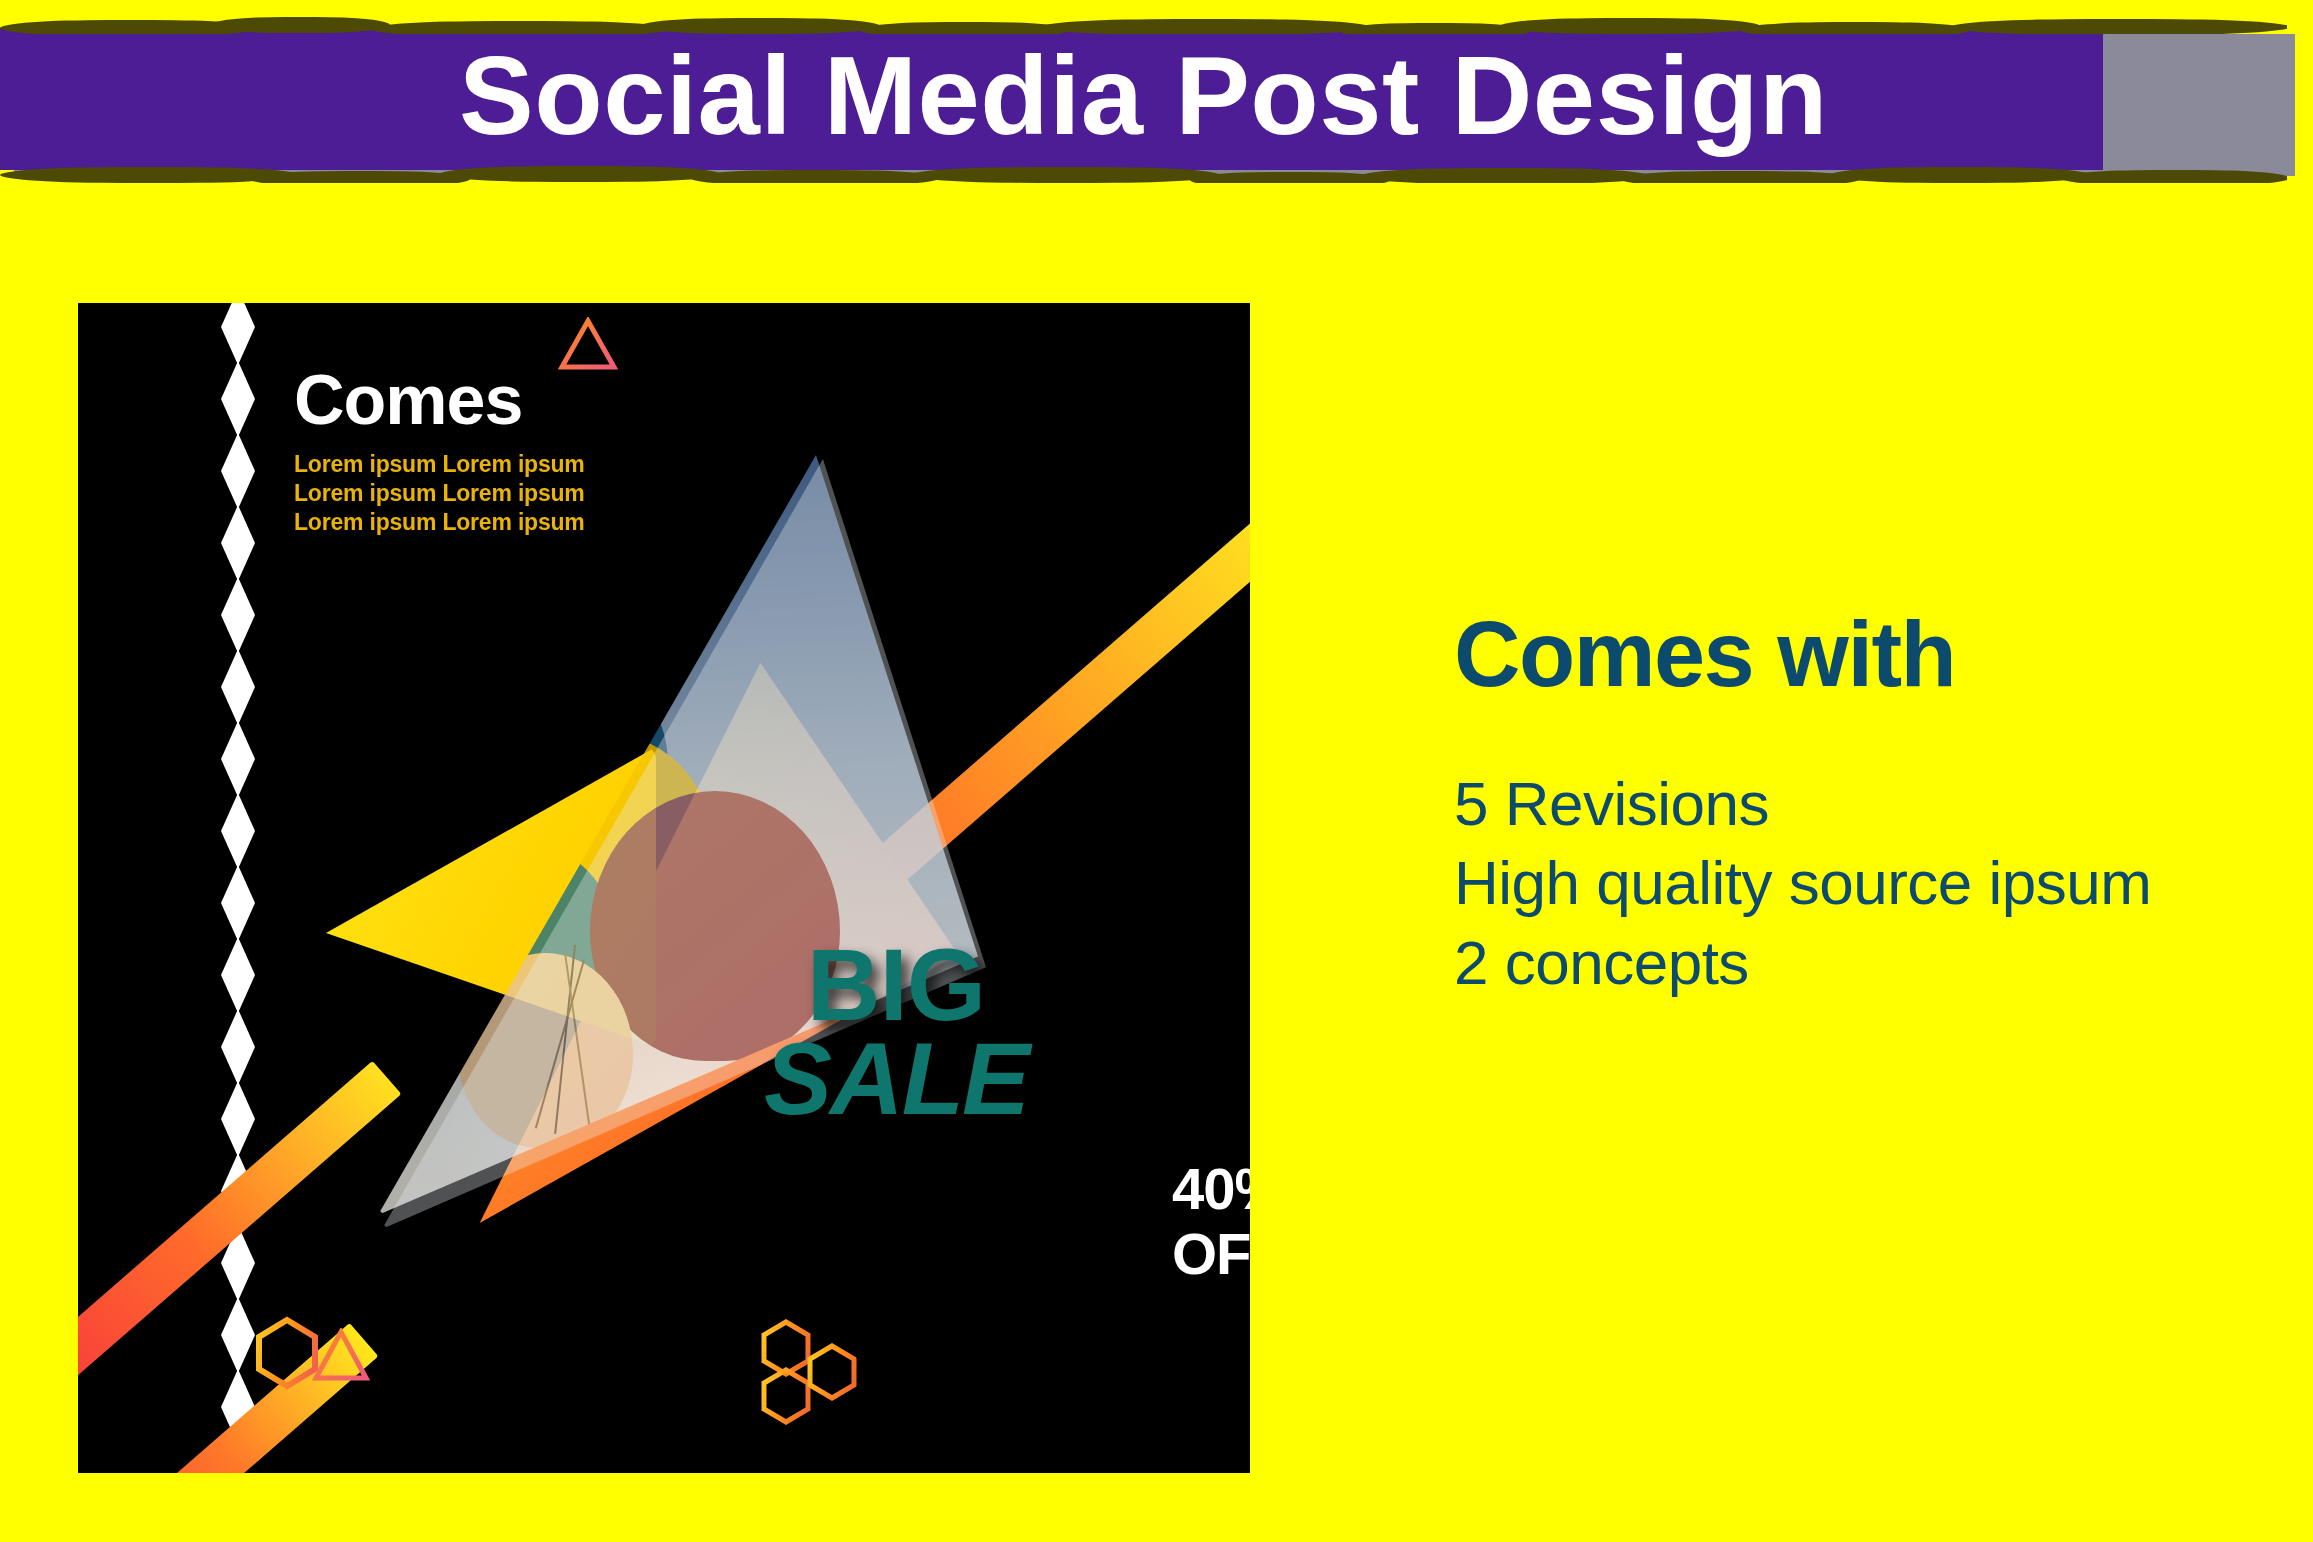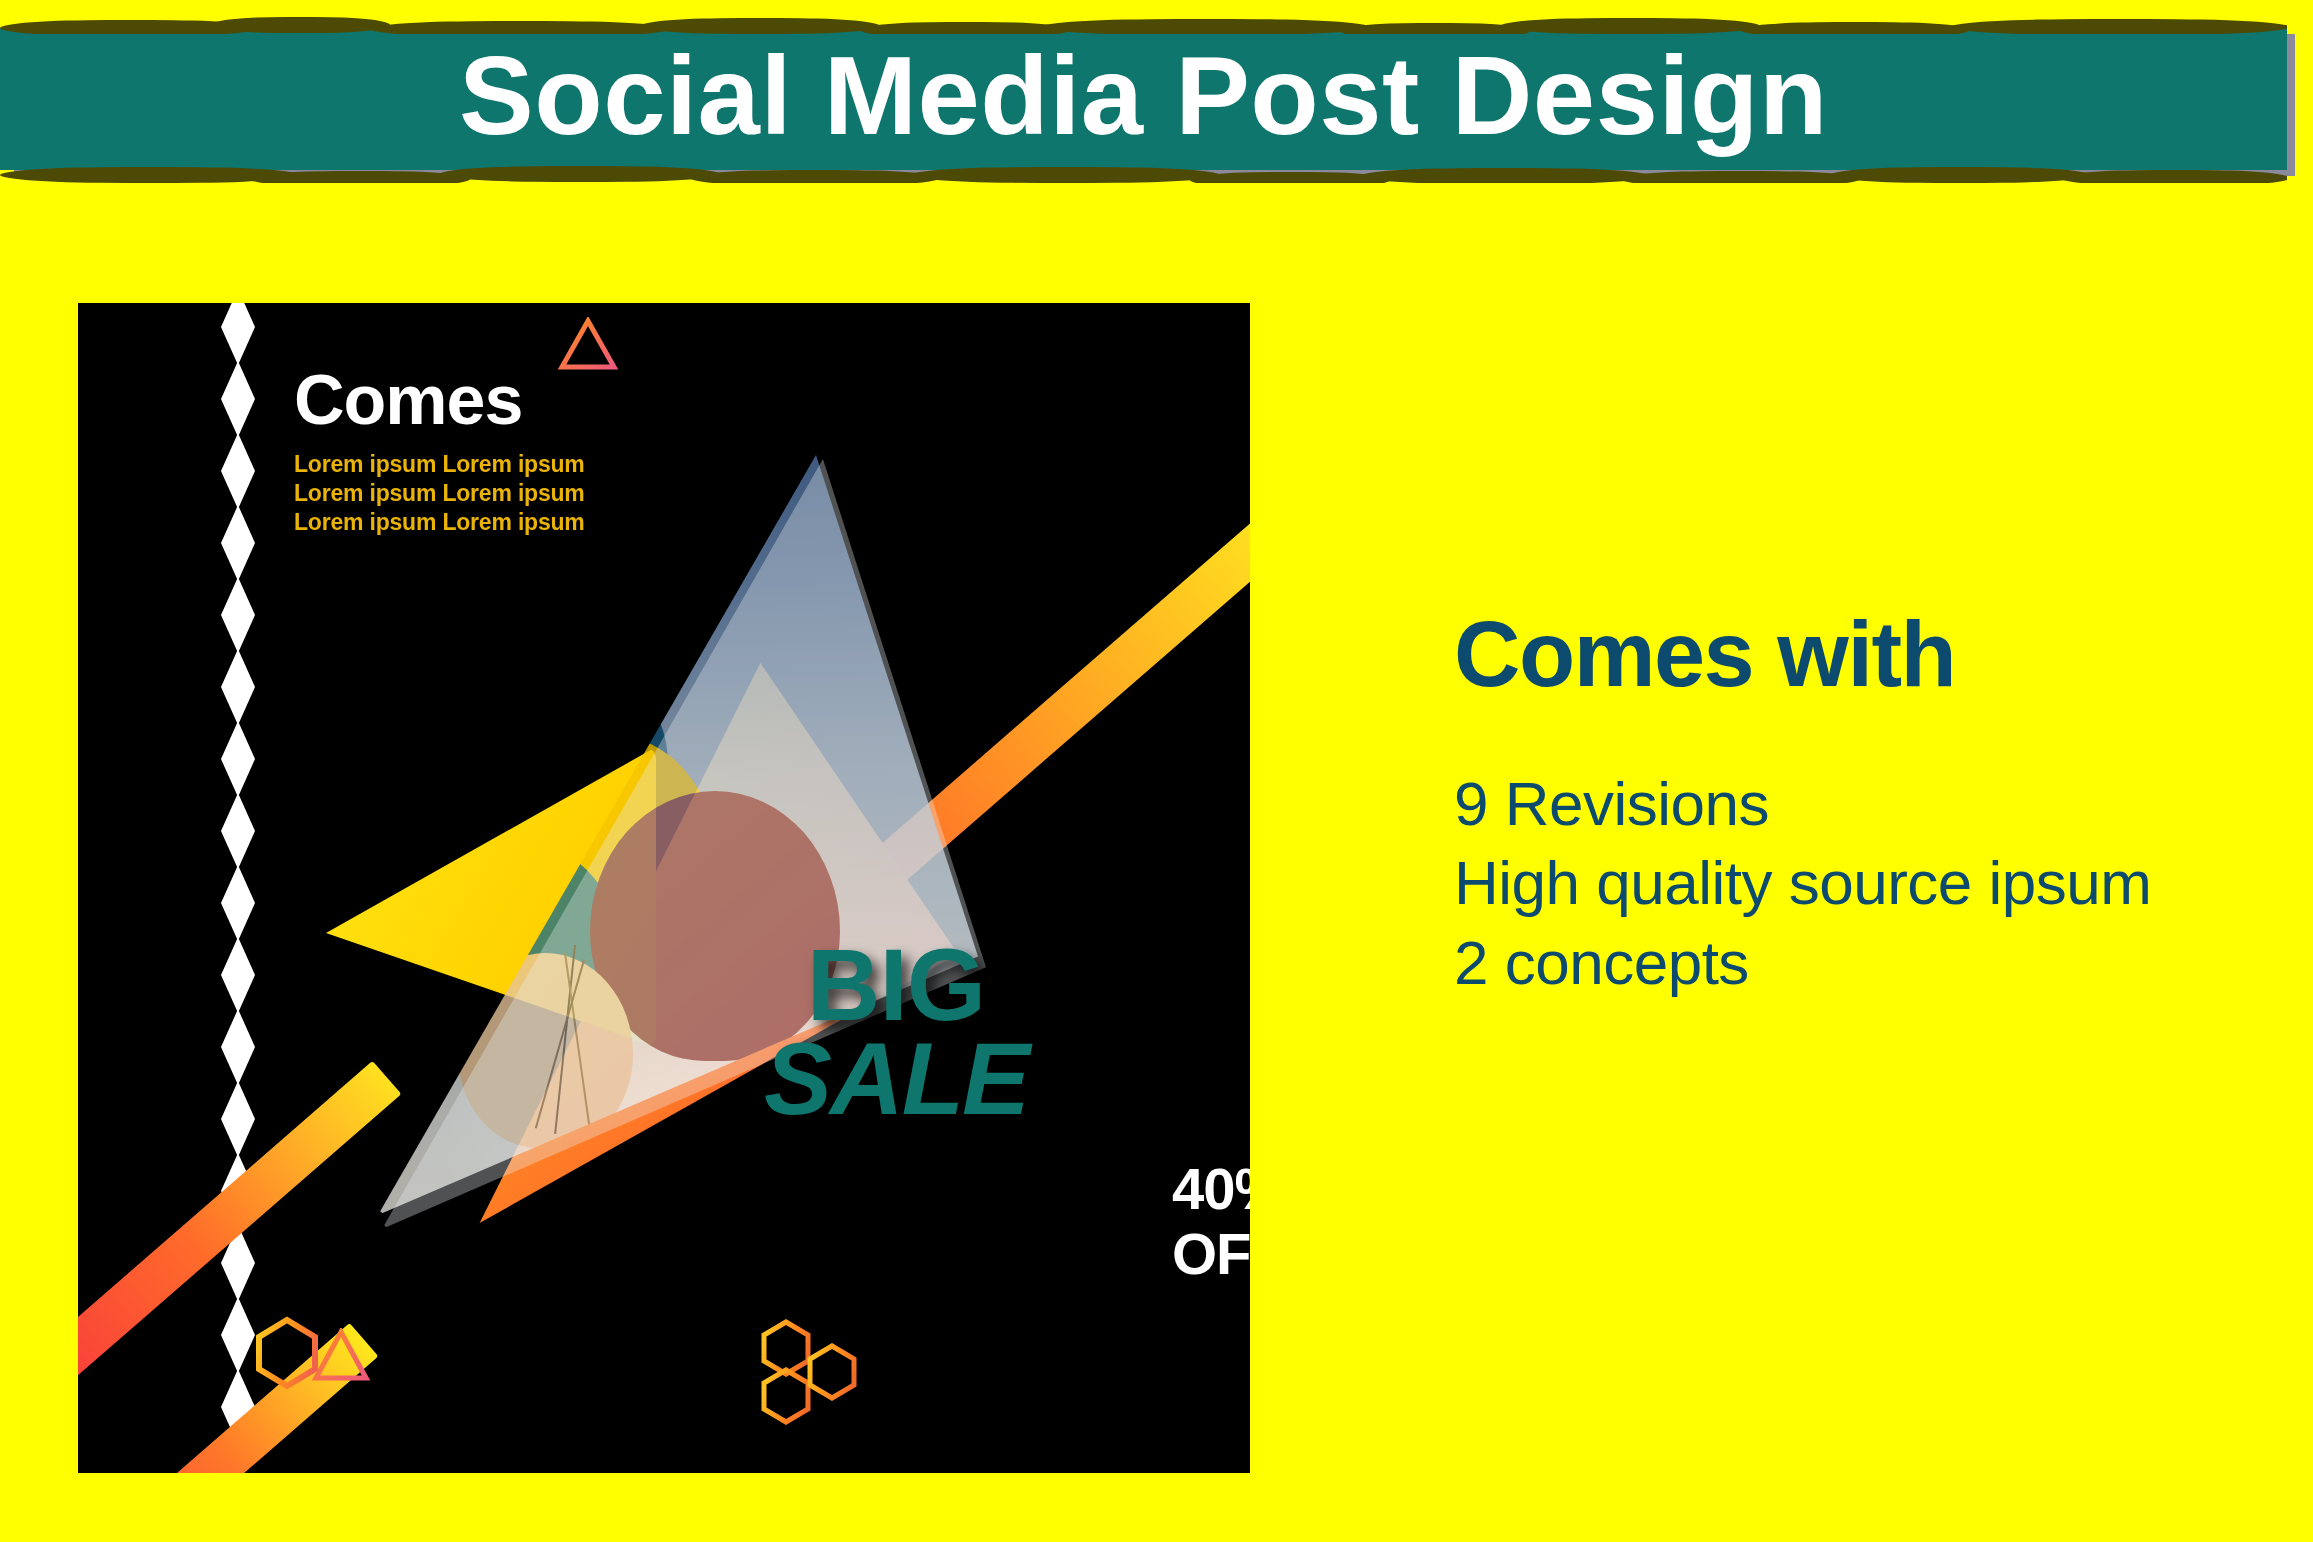--- a/index.html
+++ b/index.html
@@ -29,23 +29,23 @@
     left: 14px;
     top: 6px;
     width: 2281px;
     height: 142px;
     background: #8a8a9a;
   }
   #banner-bg {
     position: absolute;
     left: 0px;
     top: 0px;
-    width: 2287px;
+    width: 2103px;
     height: 142px;
-    background: #0f766e;
+    background: #4c1d95;
   }
   
   .brush-row {
     position: absolute;
     left: 0;
     width: 2287px;
     height: 18px;
     overflow: hidden;
   }
   .brush-row.top  { top: -12px; }
@@ -452,18 +452,18 @@
         <polygon points="28,4 50,17 50,43 28,56 6,43 6,17" fill="none" stroke="url(#gD)" stroke-width="5"></polygon>
         <polygon points="28,52 50,65 50,91 28,104 6,91 6,65" fill="none" stroke="url(#gD)" stroke-width="5"></polygon>
         <polygon points="74,28 96,41 96,67 74,80 52,67 52,41" fill="none" stroke="url(#gD)" stroke-width="5"></polygon>
       </svg>
     </div>
 
   </div>
 
   <div id="side-copy">
     <div id="comes-with">Comes with</div>
-    <div class="feature">9 Revisions</div>
+    <div class="feature">5 Revisions</div>
     <div class="feature">High quality source ipsum</div>
     <div class="feature">2 concepts</div>
   </div>
 
 </div>
 
 </body></html>

